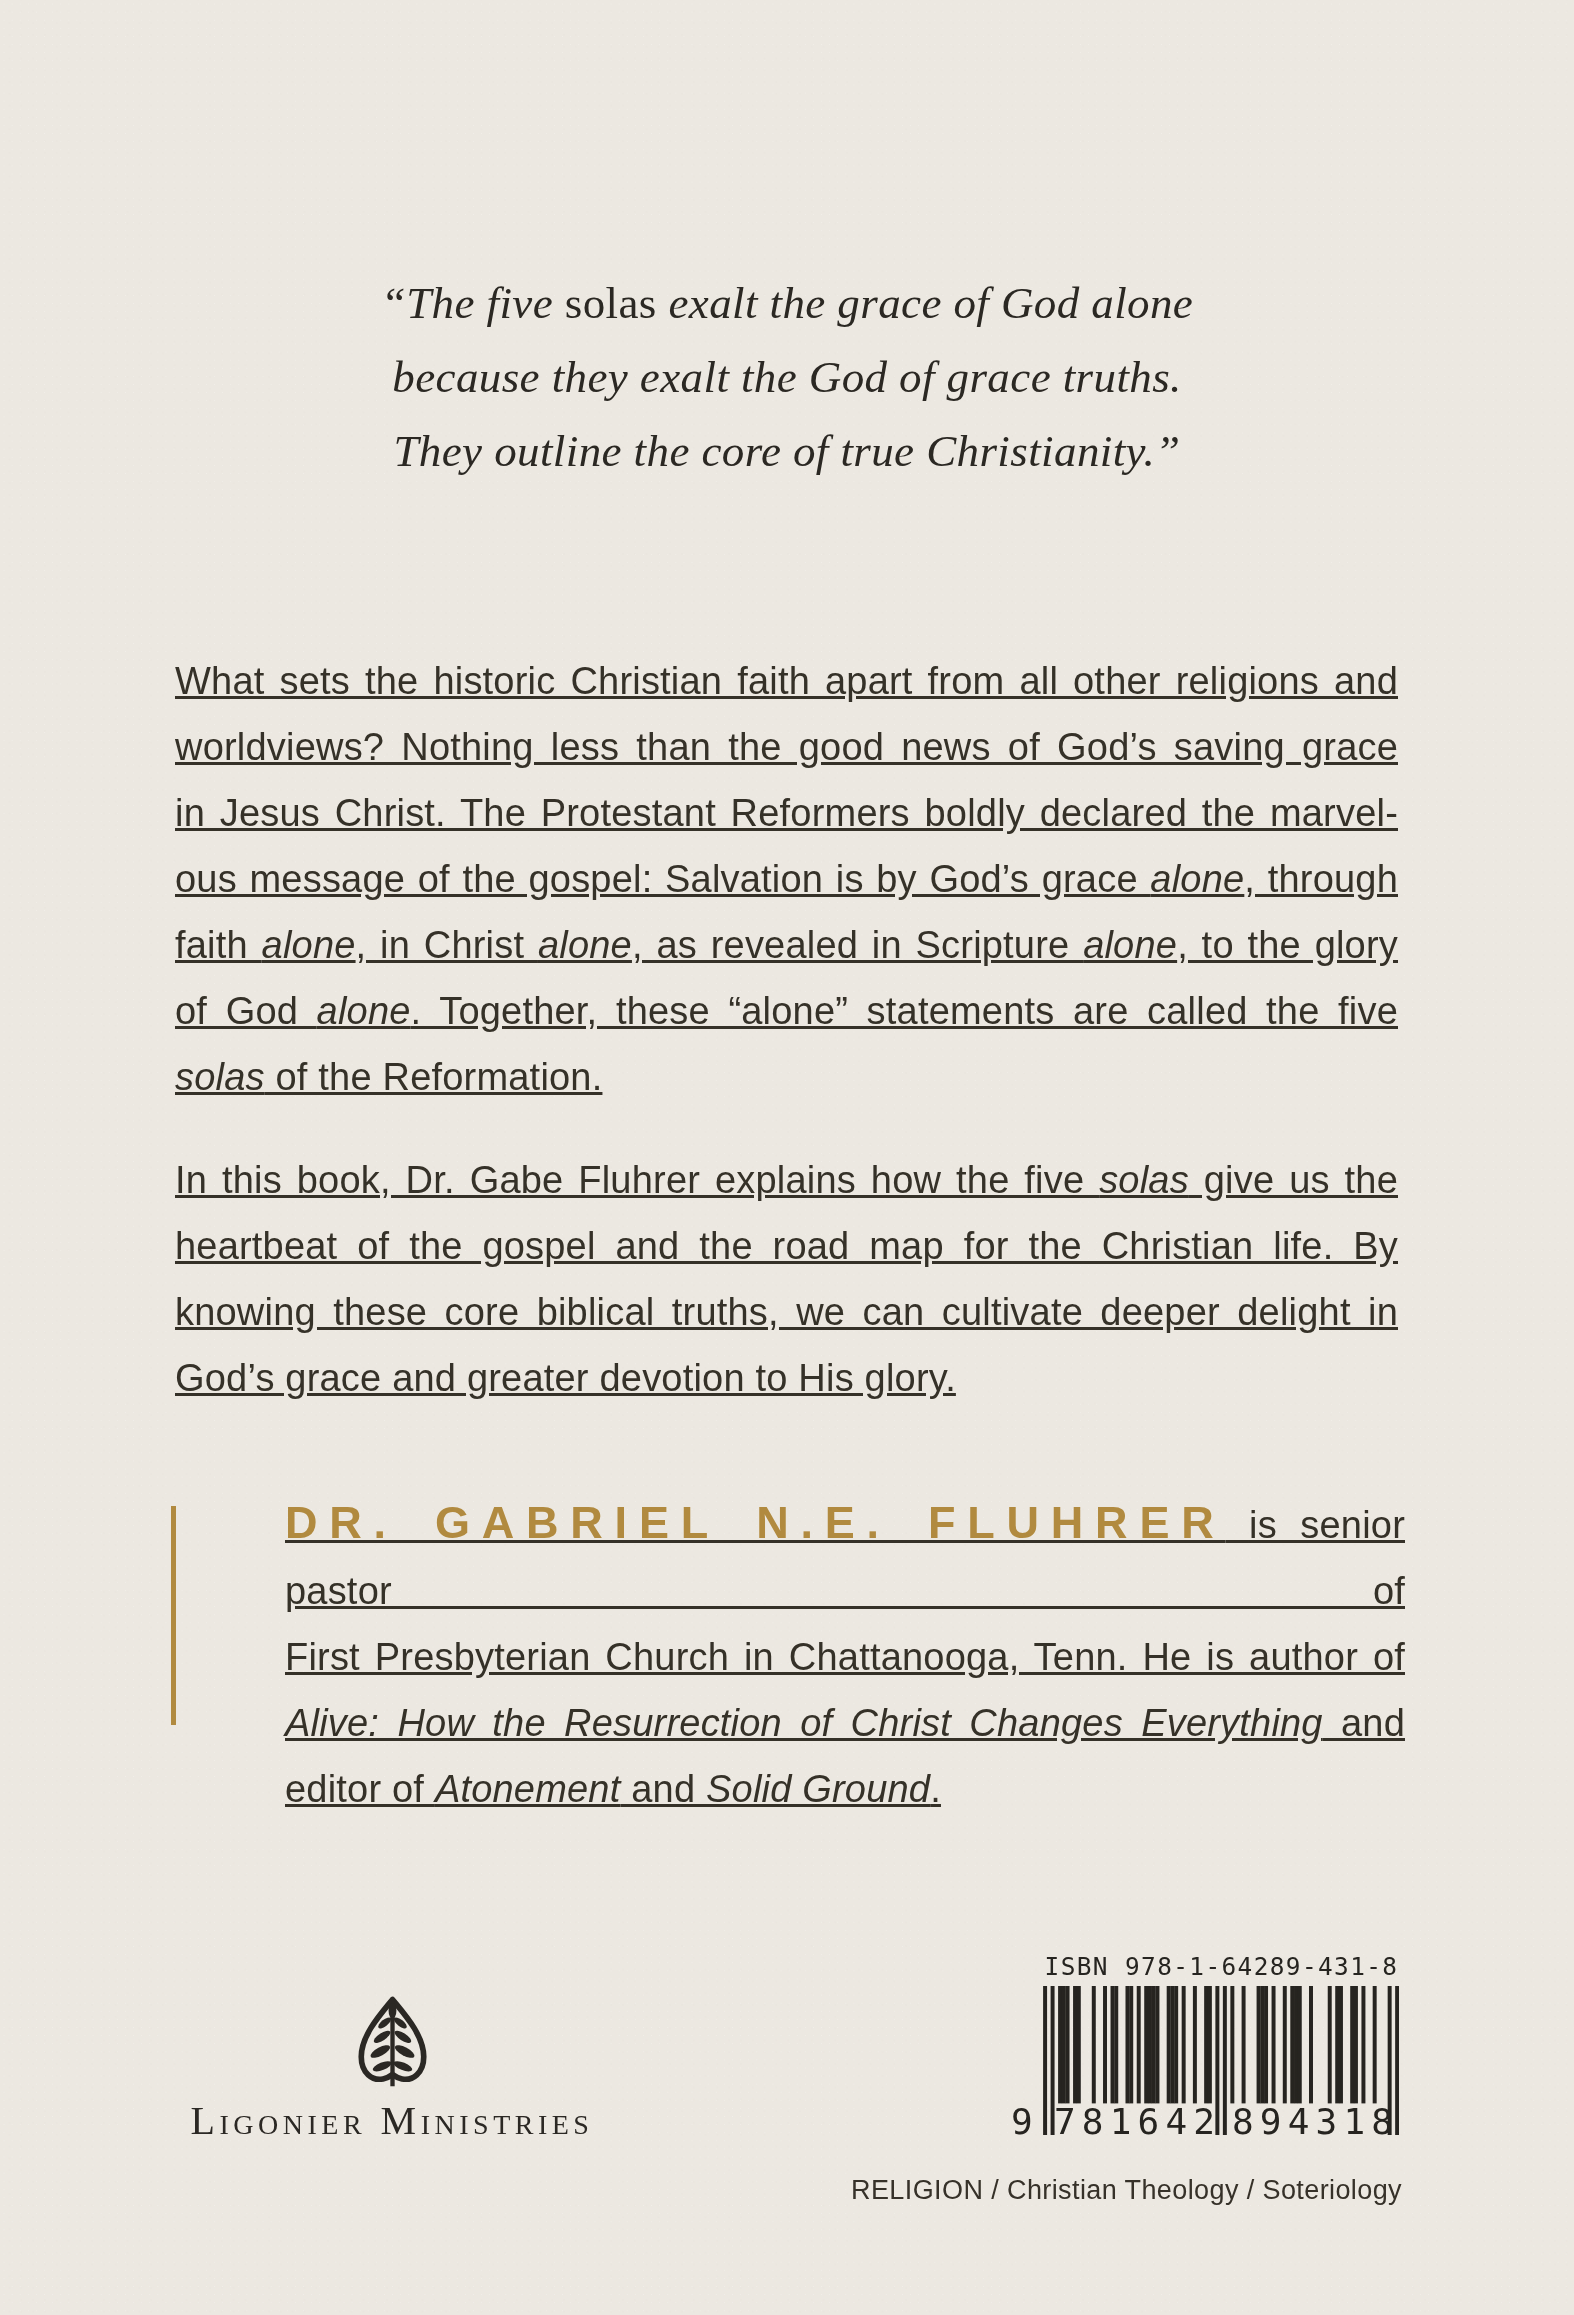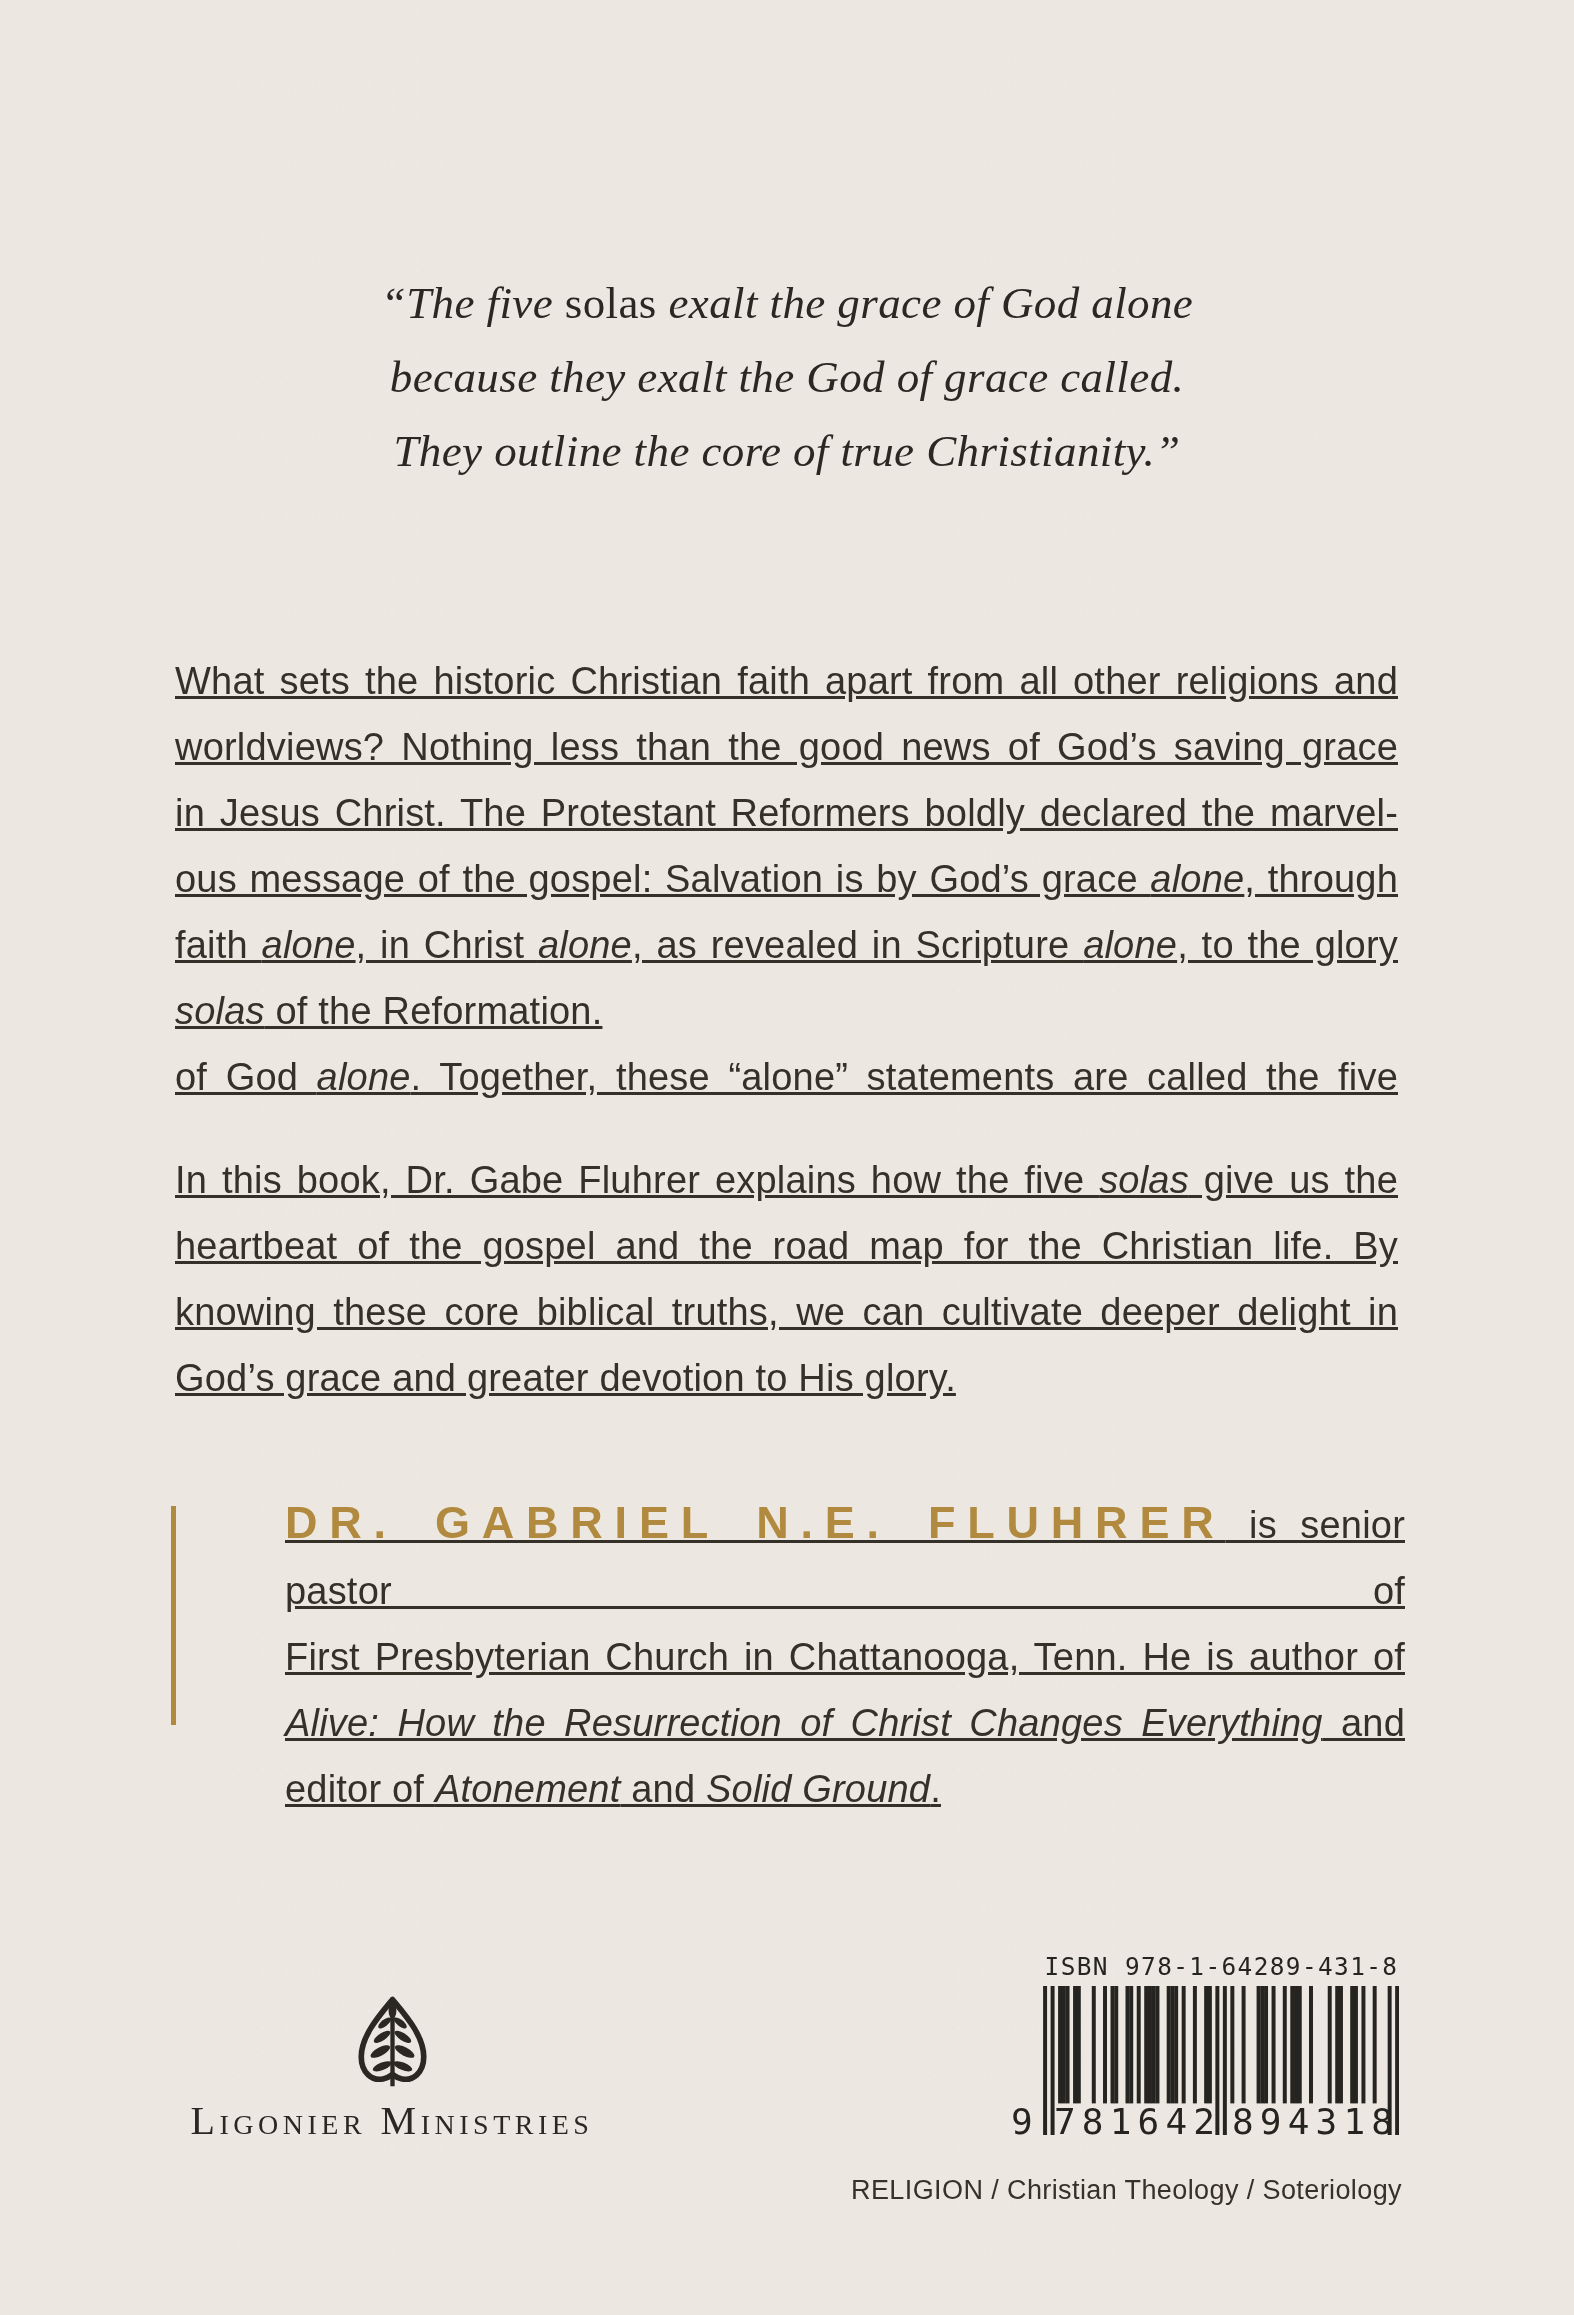--- a/index.html
+++ b/index.html
@@ -103,32 +103,32 @@
     color:#363129;white-space:nowrap;
   }
 </style>
 </head>
 <body>
 
 <div class="page">
 
   <section class="quote">
       <div class="cline">“The five <em>solas</em> exalt the grace of God alone</div>
-      <div class="cline">because they exalt the God of grace called.</div>
+      <div class="cline">because they exalt the God of grace truths.</div>
       <div class="cline last">They outline the core of true Christianity.”</div>
     </section>
 
   <section class="para para1">
       <div class="jline">What sets the historic Christian faith apart from all other religions and</div>
       <div class="jline">worldviews? Nothing less than the good news of God’s saving grace</div>
       <div class="jline">in Jesus Christ. The Protestant Reformers boldly declared the marvel-</div>
       <div class="jline">ous message of the gospel: Salvation is by God’s grace <em>alone</em>, through</div>
       <div class="jline">faith <em>alone</em>, in Christ <em>alone</em>, as revealed in Scripture <em>alone</em>, to the glory</div>
+      <div class="jline">of God <em>alone</em>. Together, these “alone” statements are called the five</div>
       <div class="jline last"><em>solas</em> of the Reformation.</div>
-      <div class="jline">of God <em>alone</em>. Together, these “alone” statements are called the five</div>
     </section>
 
   <section class="para para2">
       <div class="jline">In this book, Dr. Gabe Fluhrer explains how the five <em>solas</em> give us the</div>
       <div class="jline">heartbeat of the gospel and the road map for the Christian life. By</div>
       <div class="jline">knowing these core biblical truths, we can cultivate deeper delight in</div>
       <div class="jline last">God’s grace and greater devotion to His glory.</div>
     </section>
 
   <div class="bio-rule"></div>

